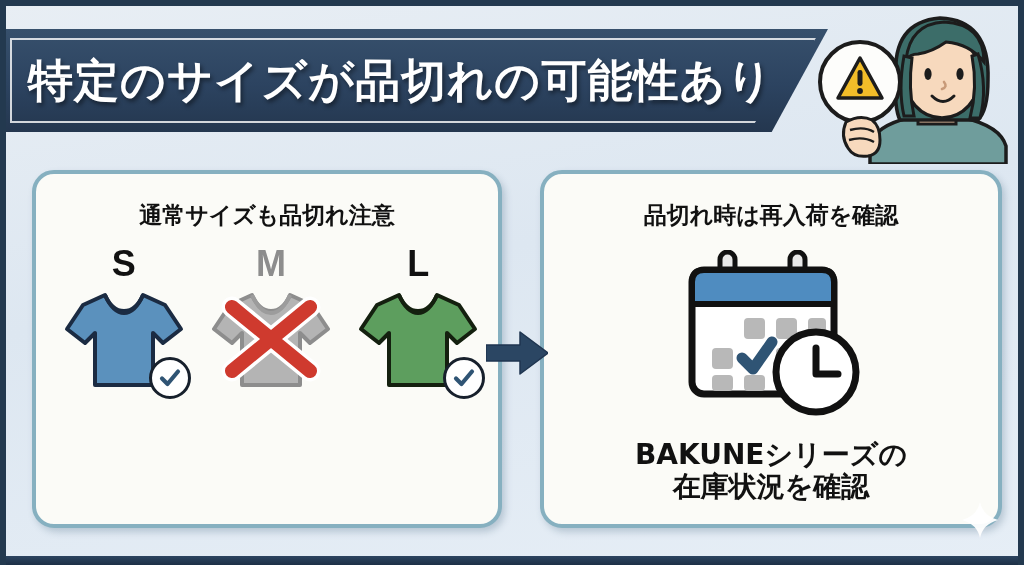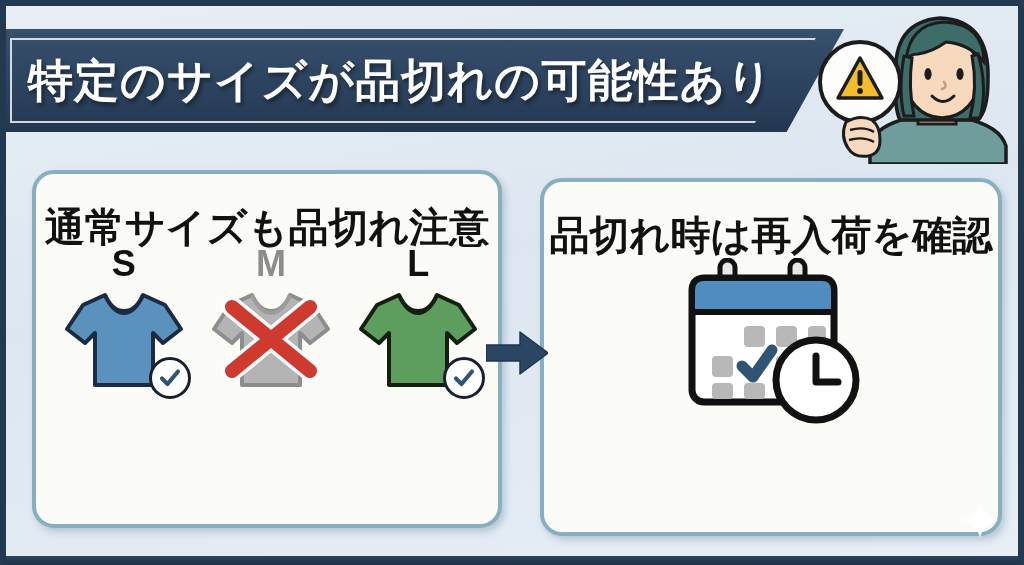--- a/index.html
+++ b/index.html
@@ -37,21 +37,20 @@
     position: absolute;
     left: 0px;
     top: 29px;
     width: 828px;
     height: 103px;
     background: linear-gradient(180deg, #37506c 0%, #2c4360 55%, #24374f 100%);
     -webkit-clip-path: polygon(0 0, 100% 0, 93.2% 100%, 0 100%);
     clip-path: polygon(0 0, 100% 0, 93.2% 100%, 0 100%);
     z-index: 10;
     box-shadow: 0 2px 5px rgba(20,35,55,0.35);
-    padding-left: 16px;
   }
   .banner-inner-line {
     position: absolute;
     left: 10px;
     top: 9px;
     width: 806px;
     height: 85px;
     border: 2px solid rgba(255,255,255,0.80);
     -webkit-clip-path: polygon(0 0, 100% 0, 92.4% 100%, 0 100%);
     clip-path: polygon(0 0, 100% 0, 92.4% 100%, 0 100%);
@@ -86,28 +85,28 @@
   .card {
     position: absolute;
     background: #fbfbf7;
     border: 4px solid #86b0c0;
     border-radius: 22px;
     box-shadow: 3px 4px 7px rgba(70,100,125,0.28);
     box-sizing: border-box;
     z-index: 15;
   }
   .card-left  { left: 32px;  top: 170px; width: 470px; height: 358px; }
-  .card-right { left: 540px; top: 170px; width: 462px; height: 358px; margin-top: 8px; }
+  .card-right { left: 540px; top: 170px; width: 462px; height: 358px; }
 
   .card-title {
     position: absolute;
     left: 0; right: 0;
     top: 26px;
     text-align: center;
-    font-size: 40px;
+    font-size: 23px;
     font-weight: bold;
     color: #111111;
     font-family: "DejaVu Sans", "Liberation Sans", sans-serif;
     letter-spacing: 0px;
     white-space: nowrap;
   }
   .card-caption {
     position: absolute;
     left: 0; right: 0;
     bottom: 22px;
@@ -329,20 +328,24 @@
         <rect x="36" y="125" width="21" height="16" rx="4" fill="#b8b8b8"></rect>
         <rect x="68" y="125" width="21" height="16" rx="4" fill="#b8b8b8"></rect>
 
         <path d="M66 108 L77 119 L96 92" fill="none" stroke="#2f5474" stroke-width="11" stroke-linecap="round" stroke-linejoin="round"></path>
 
         <circle cx="140" cy="122" r="40" fill="#ffffff" stroke="#111111" stroke-width="7"></circle>
         <path d="M140 98 L140 124 L162 124" fill="none" stroke="#111111" stroke-width="7" stroke-linecap="round" stroke-linejoin="round"></path>
       </svg>
     </div>
 
+    <div class="card-caption">
+      <span class="cap-line">BAKUNEシリーズの</span>
+      <span class="cap-line">在庫状況を確認</span>
+    </div>
   </div>
 
   <div class="sparkle">
     <svg viewBox="0 0 40 40" width="40" height="40">
       <path d="M20 2 Q23 16 38 20 Q23 24 20 38 Q17 24 2 20 Q17 16 20 2 Z" fill="#ffffff" opacity="0.95"></path>
     </svg>
   </div>
 
 </div>
 

